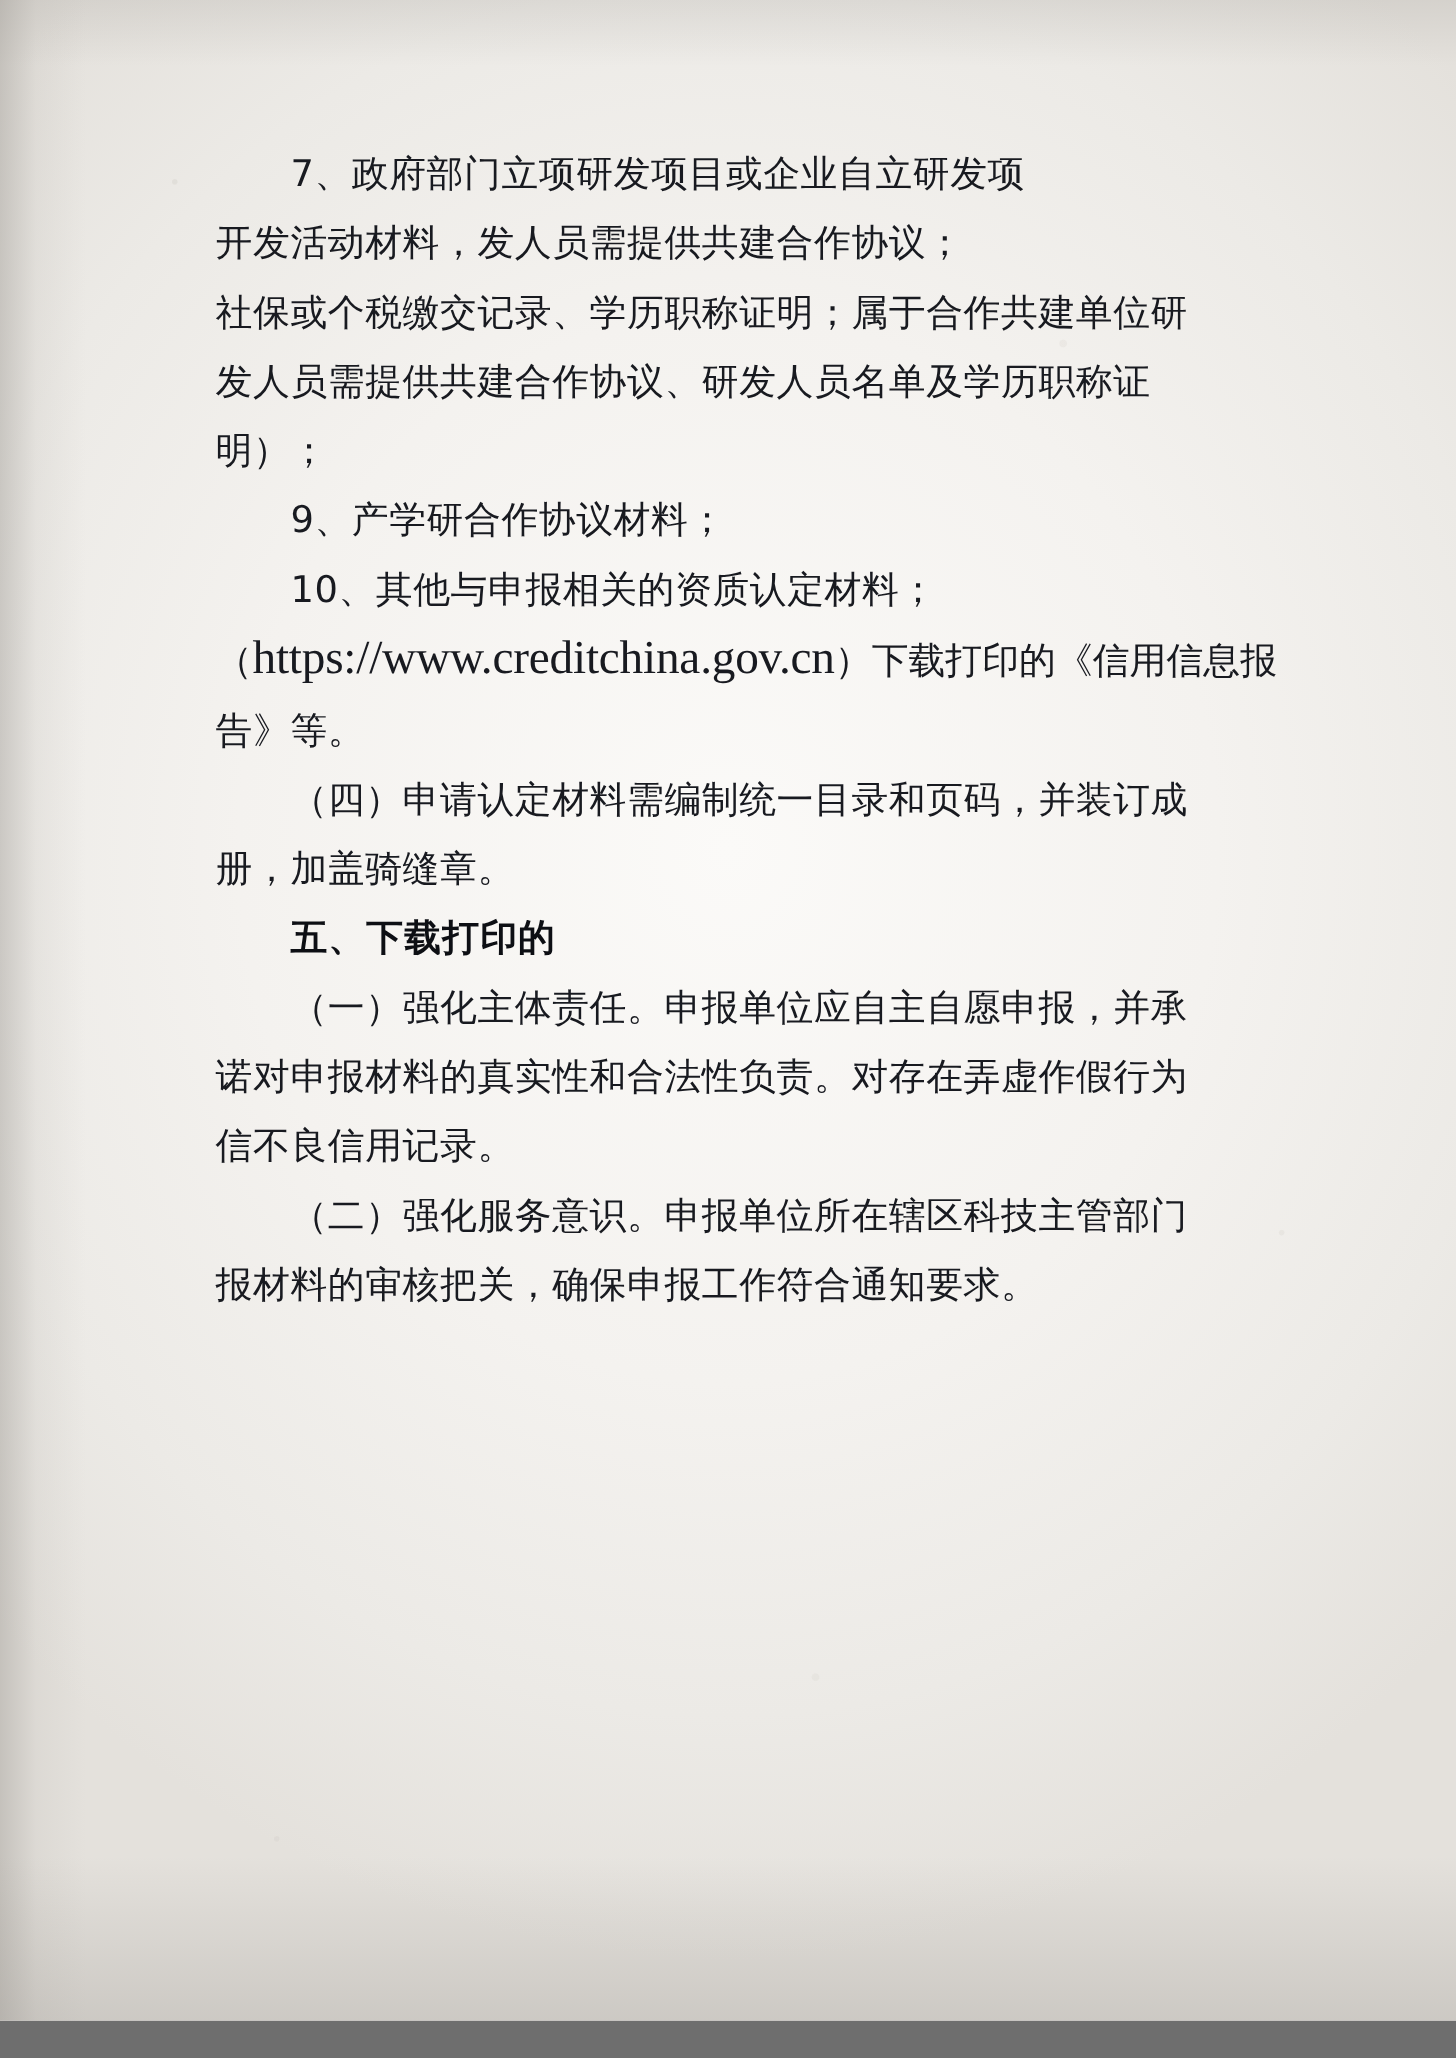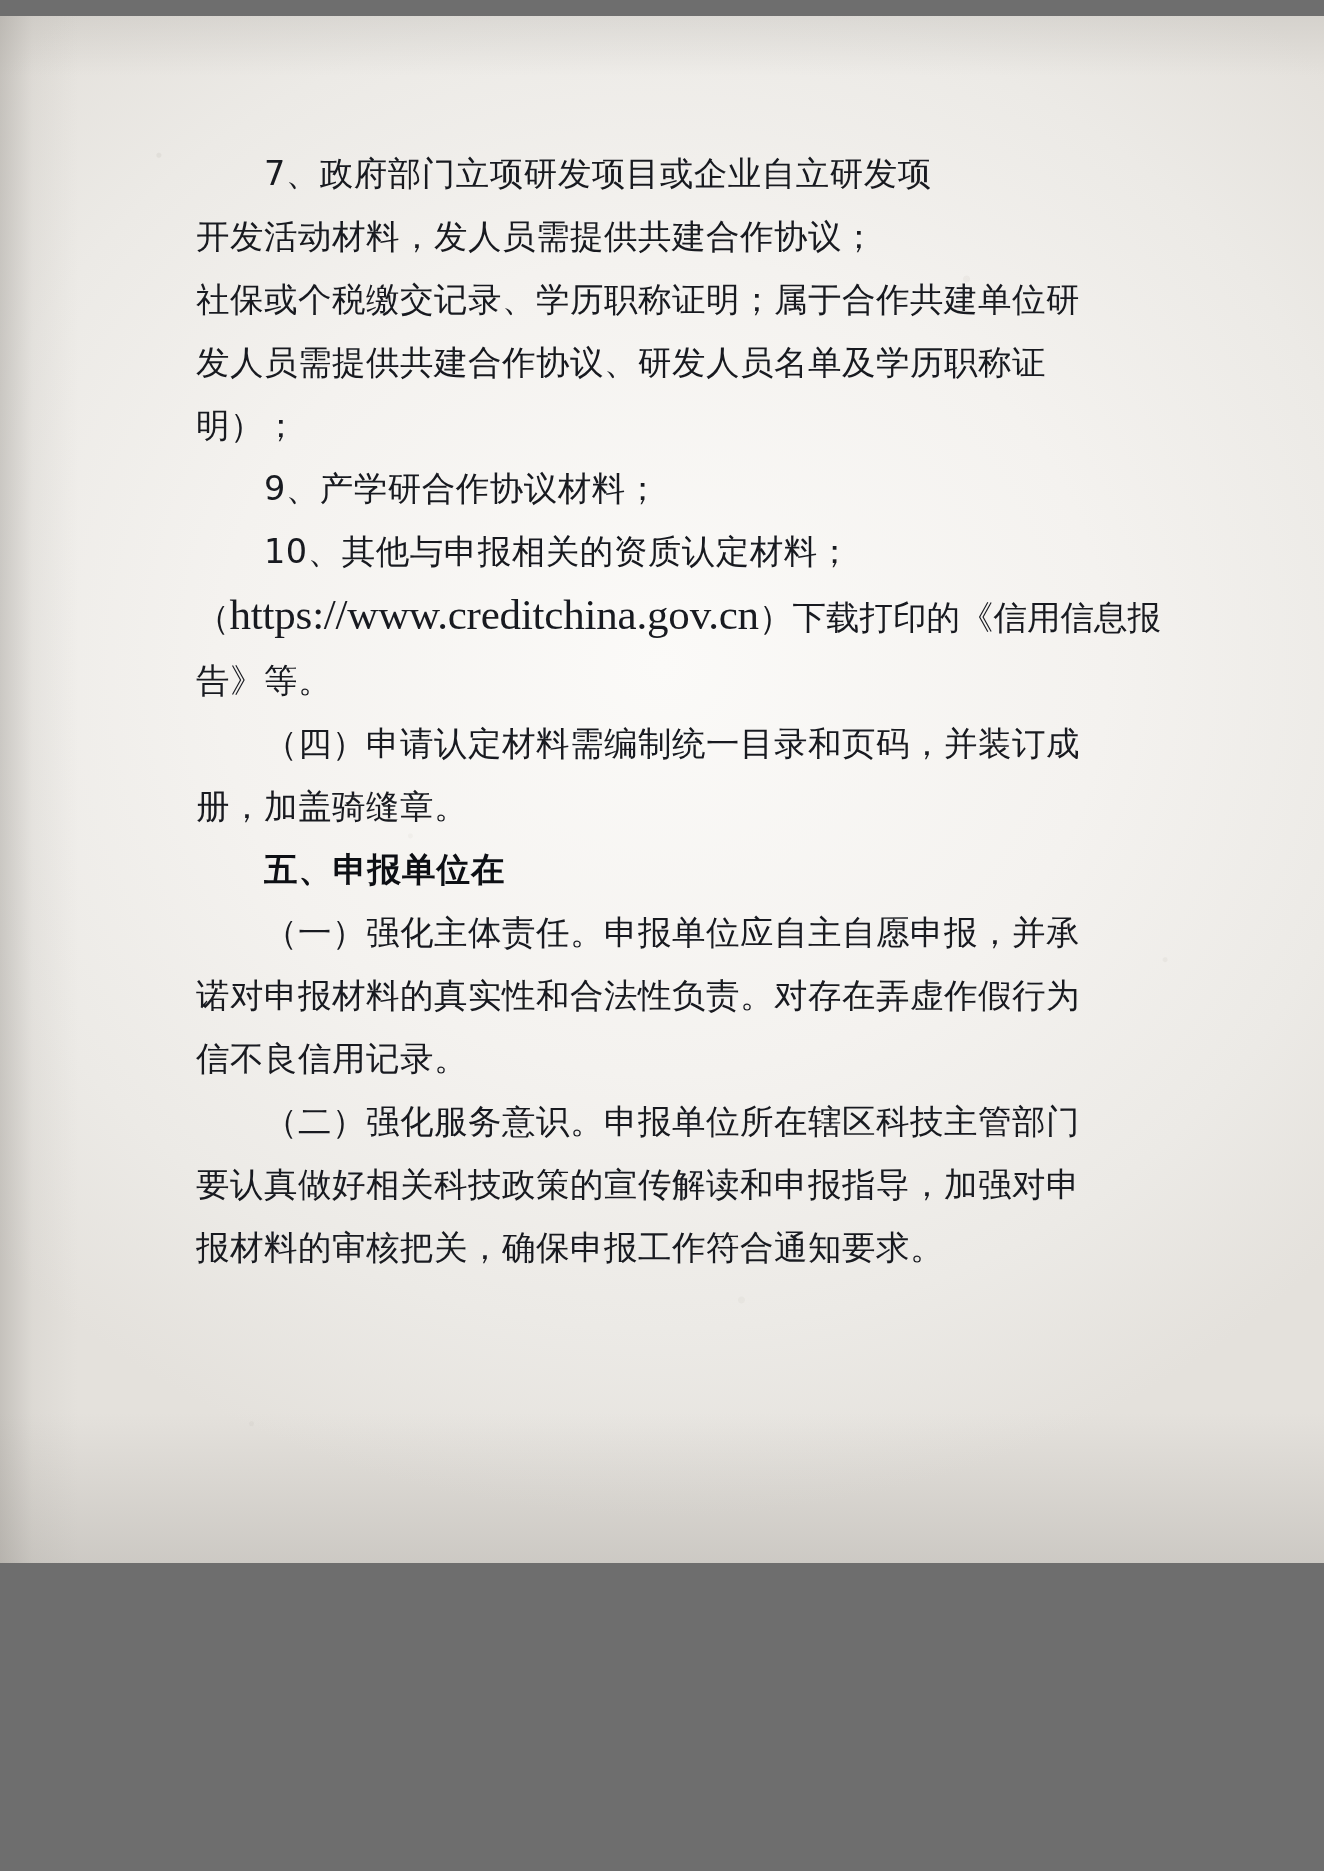--- a/index.html
+++ b/index.html
@@ -3,22 +3,22 @@
 <meta charset="utf-8">
 <style>
   html, body {
     margin: 0;
     padding: 0;
     background: #6e6e6e;
   }
   .page {
     position: relative;
     width: 1324px;
-    height: 1547px;
-    margin: 16px auto;
+    height: 1837px;
+    margin: 0 auto;
     overflow: hidden;
     background: #f3f1ee;
     background-image:
       radial-gradient(ellipse 70% 55% at 50% 42%, #fbfaf8 0%, #f4f2ef 48%, #eceae6 78%, #e4e1dc 100%);
     font-family: "Liberation Serif", "DejaVu Serif", serif;
     color: #14161c;
   }
 
   
   .grain {
@@ -138,30 +138,29 @@
     <div>
       <p class="urlline"><span class="paren">（</span><span class="url">https://www.creditchina.gov.cn</span><span class="paren">）下载打印的《信用信息报</span></p>
       <p class="ln">告》等。</p>
     </div>
 
     <div>
       <p class="ln ind">（四）申请认定材料需编制统一目录和页码，并装订成</p>
       <p class="ln">册，加盖骑缝章。</p>
     </div>
 
-    <h2 class="heading">五、申报单位在</h2>
+    <h2 class="heading">五、下载打印的</h2>
 
     <div>
       <p class="ln ind">（一）强化主体责任。申报单位应自主自愿申报，并承</p>
       <p class="ln">诺对申报材料的真实性和合法性负责。对存在弄虚作假行为</p>
       <p class="ln">信不良信用记录。</p>
     </div>
 
     <div class="gap"></div>
 
     <div>
       <p class="ln ind">（二）强化服务意识。申报单位所在辖区科技主管部门</p>
-      <p class="ln">要认真做好相关科技政策的宣传解读和申报指导，加强对申</p>
       <p class="ln">报材料的审核把关，确保申报工作符合通知要求。</p>
     </div>
 
   </div>
 </div>
 
 </body></html>

